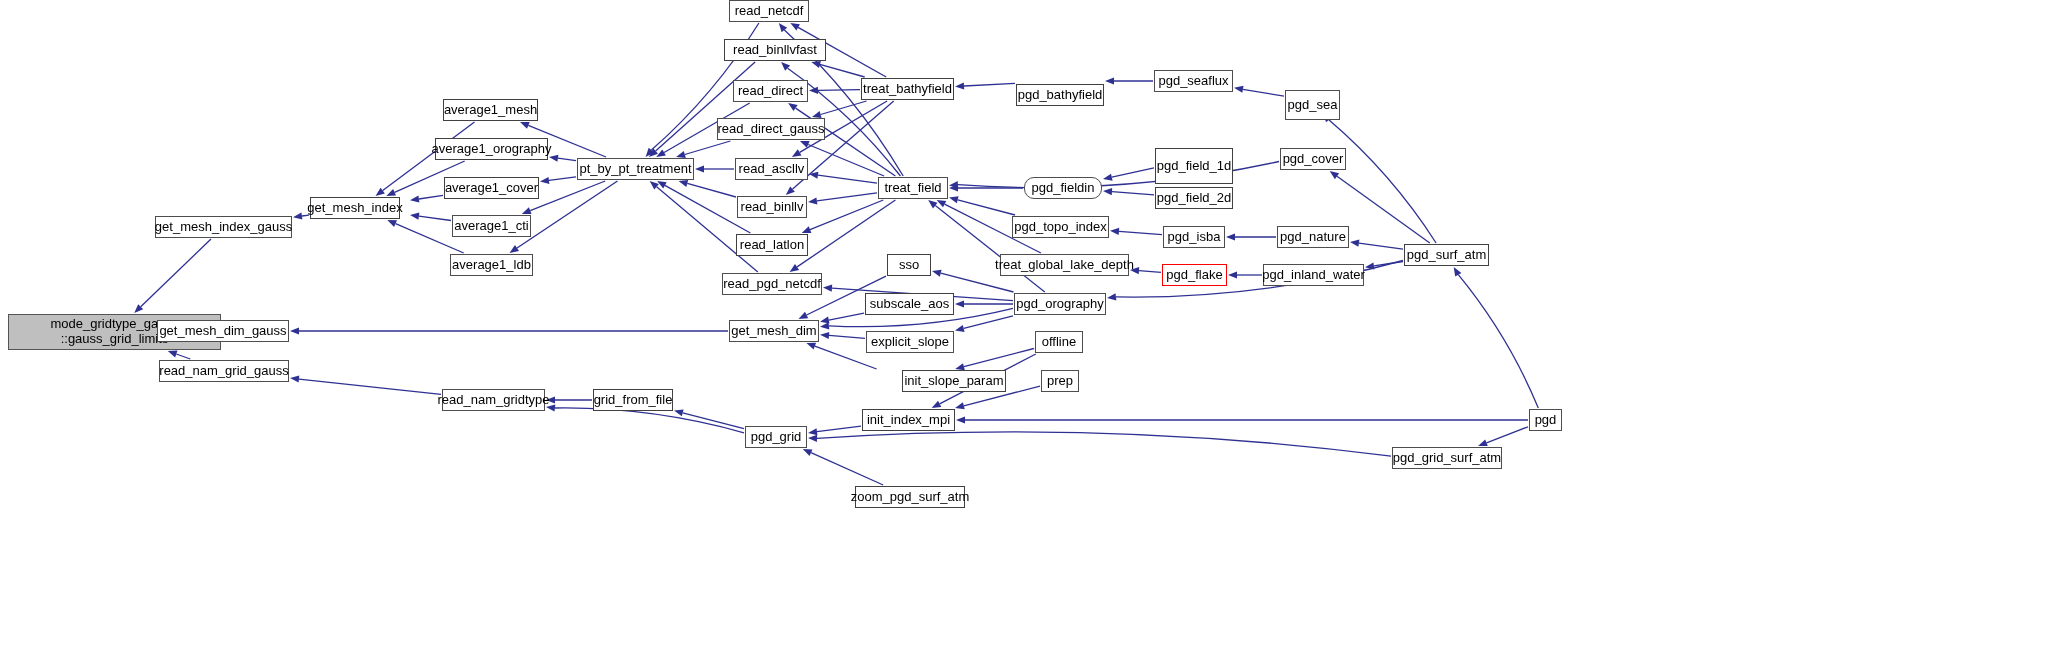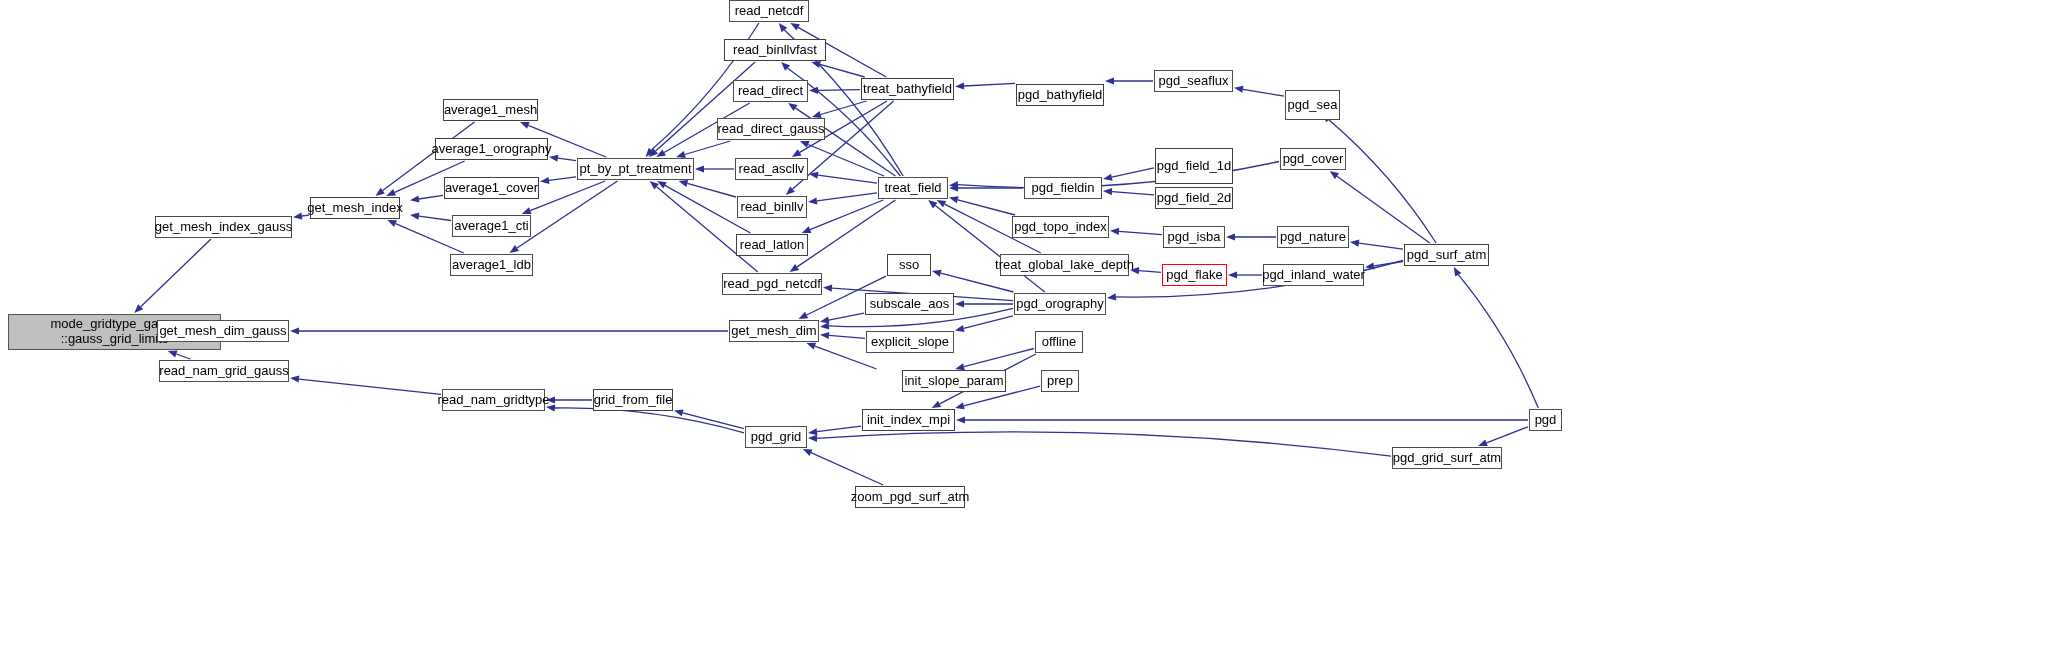--- a/index.html
+++ b/index.html
@@ -223,21 +223,21 @@
     <div class="node" style="left: 887px; top: 254px; width: 44px; height: 22px;"><span>sso</span></div>
     <div class="node" style="left: 865px; top: 293px; width: 89px; height: 22px; justify-content: center;"><span>subscale_aos</span></div>
     <div class="node thick" style="left: 866px; top: 331px; width: 88px; height: 22px;"><span>explicit_slope</span></div>
     <div class="node" style="left: 857px; top: 370px; width: 104px; height: 22px; margin-left: 45px;"><span>init_slope_param</span></div>
     <div class="node" style="left: 862px; top: 409px; width: 93px; height: 22px;"><span>init_index_mpi</span></div>
     <div class="node thick" style="left: 729px; top: 320px; width: 90px; height: 22px;"><span>get_mesh_dim</span></div>
     <div class="node thick" style="left: 745px; top: 426px; width: 62px; height: 22px;"><span>pgd_grid</span></div>
     <div class="node" style="left: 855px; top: 486px; width: 110px; height: 22px;"><span>zoom_pgd_surf_atm</span></div>
     <div class="node thick" style="left: 442px; top: 389px; width: 103px; height: 22px;"><span>read_nam_gridtype</span></div>
     <div class="node" style="left: 593px; top: 389px; width: 80px; height: 22px;"><span>grid_from_file</span></div>
-    <div class="node thick" style="left: 1024px; top: 177px; width: 78px; height: 22px;"><span>pgd_fieldin</span></div>
+    <div class="node thick" style="left: 1024px; top: 177px; width: 78px; height: 22px; border-radius: 10px;"><span>pgd_fieldin</span></div>
     <div class="node thick" style="left: 1012px; top: 216px; width: 97px; height: 22px;"><span>pgd_topo_index</span></div>
     <div class="node thick" style="left: 1000px; top: 254px; width: 129px; height: 22px;"><span>treat_global_lake_depth</span></div>
     <div class="node thick" style="left: 1014px; top: 293px; width: 92px; height: 22px;"><span>pgd_orography</span></div>
     <div class="node" style="left: 1016px; top: 84px; width: 88px; height: 22px;"><span>pgd_bathyfield</span></div>
     <div class="node thick" style="left: 1035px; top: 331px; width: 48px; height: 22px;"><span>offline</span></div>
     <div class="node thick" style="left: 1041px; top: 370px; width: 38px; height: 22px;"><span>prep</span></div>
     <div class="node thick" style="left: 1154px; top: 70px; width: 79px; height: 22px;"><span>pgd_seaflux</span></div>
     <div class="node" style="left: 1155px; top: 148px; width: 78px; height: 36px;"><span>pgd_field_1d</span></div>
     <div class="node" style="left: 1155px; top: 187px; width: 78px; height: 22px;"><span>pgd_field_2d</span></div>
     <div class="node thick" style="left: 1163px; top: 226px; width: 62px; height: 22px;"><span>pgd_isba</span></div>

